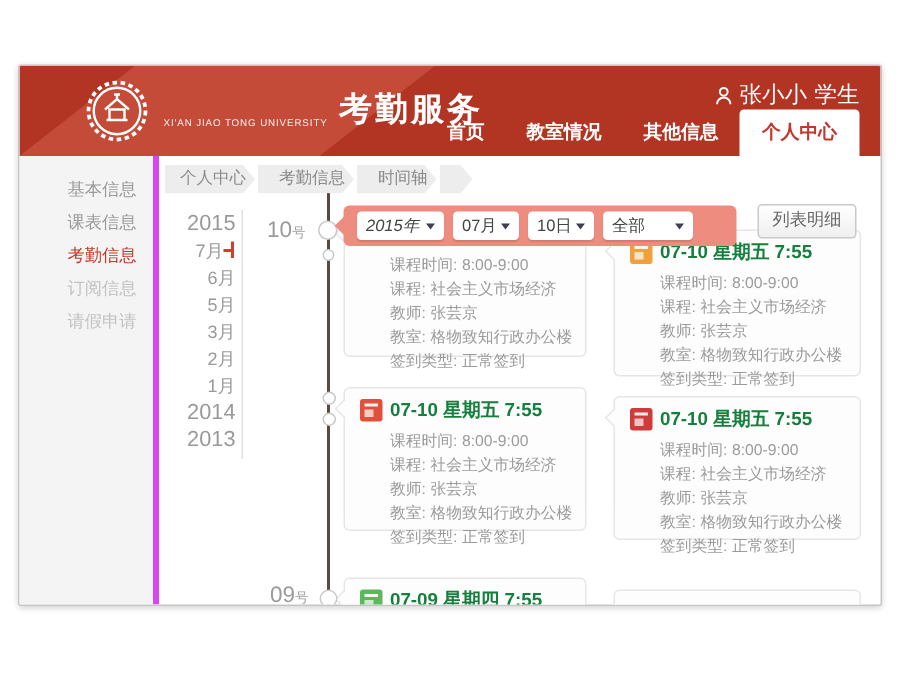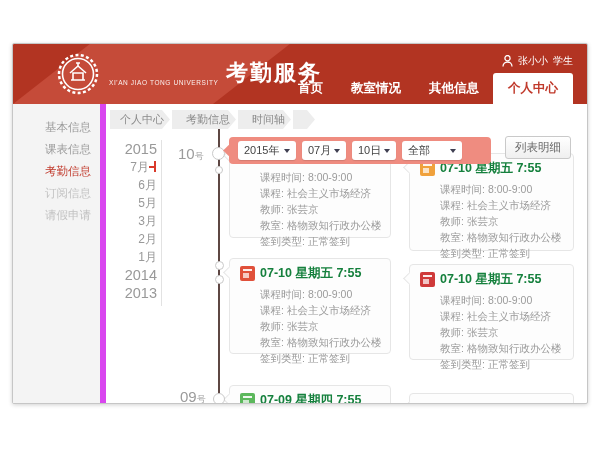--- a/index.html
+++ b/index.html
@@ -15,31 +15,31 @@
     background:#b23422; overflow:hidden; }
   .header-stripe { position:absolute; left:0; bottom:0; width:200px; height:60px;
     background:#c54b39; transform:skewX(-52deg); transform-origin:bottom left; }
   .logo { position:absolute; left:44px; top:9px; width:42px; height:42px; }
   .uni-cn { position:absolute; left:95px; top:11px; color:#fff;
     font:italic bold 18px "Liberation Serif","DejaVu Serif",serif; letter-spacing:3px; }
   .uni-en { position:absolute; left:96px; top:35px; color:rgba(255,255,255,.92);
     font-size:6.5px; letter-spacing:.6px; }
   .app-title { position:absolute; left:213px; top:14px; color:#fff;
     font-size:22px; font-weight:bold; letter-spacing:2px;font-family:Liberation Mono, monospace; }
-  .user-info { position:absolute; right:14px; top:10px; color:#fff; font-size:10px;
+  .user-info { position:absolute; right:14px; top:10px; color:#fff; font-size:15px;
     display:flex; align-items:center; gap:5px;text-align:right; }
   .nav { position:absolute; right:14px; bottom:0; display:flex; align-items:flex-end; }
   .nav-item { color:#ffffff; font-size:12.5px; font-weight:bold; padding:6px 14px 7px;
     cursor:pointer; white-space:nowrap; }
   .nav-item.active { background:#fff; color:#c0392b; border-radius:3px 3px 0 0;
     padding:7px 15px 7px; }
 
   
   .sidebar { position:absolute; left:0; top:60px; width:93px; bottom:0;
-    background:#f4f4f4; border-right:6px solid #d946ef; padding-top:15px; }
+    background:#f4f4f4; border-right:4px solid #d946ef; padding-top:15px; }
   .side-item { font-size:11.5px; padding-left:32px; line-height:16px;
     margin-bottom:6px; cursor:pointer; white-space:nowrap; }
   .side-item.normal { color:#9a9a9a; }
   .side-item.active { color:#c0392b; }
   .side-item.disabled { color:#c2c2c2; }
 
   
   .breadcrumb { position:absolute; left:97px; top:66px; display:flex; z-index:3; }
   .crumb { background:#ededed; color:#8a8a8a; font-size:11px; line-height:19px;
     padding:0 6px 0 14px; margin-right:2px; white-space:nowrap;
@@ -81,21 +81,21 @@
 
   
   .filterbar { position:absolute; left:216px; top:93px; width:262px; height:27px;
     background:#ef8c80; border-radius:4px; display:flex; align-items:center;
     gap:6px; padding:0 9px; z-index:6; }
   .filterbar::before { content:''; position:absolute; left:-4px; top:9px;
     width:9px; height:9px; background:#ef8c80; transform:rotate(45deg); }
   .dd { height:19px; background:#fff; border-radius:3px; font-size:11px; color:#444;
     display:flex; align-items:center; justify-content:space-between;
     padding:0 6px; cursor:pointer; box-shadow:0 1px 1px rgba(0,0,0,.12); }
-  .dd-year { width:58px; } .dd-month { width:44px; }
+  .dd-year { width:58px;font-style:italic; } .dd-month { width:44px; }
   .dd-day  { width:44px; } .dd-type  { width:60px; }
   .caret { width:0; height:0; border-left:3.5px solid transparent;
     border-right:3.5px solid transparent; border-top:4.5px solid #3f3f52; }
 
   .list-btn { position:absolute; left:492px; top:92px; height:23px; padding:0 9px;
     background:linear-gradient(#ffffff,#efefef); border:1px solid #c9c9c9;
     border-radius:3px; font-size:11.5px; color:#666; line-height:21px;
     cursor:pointer; z-index:6; white-space:nowrap; }
 
   

